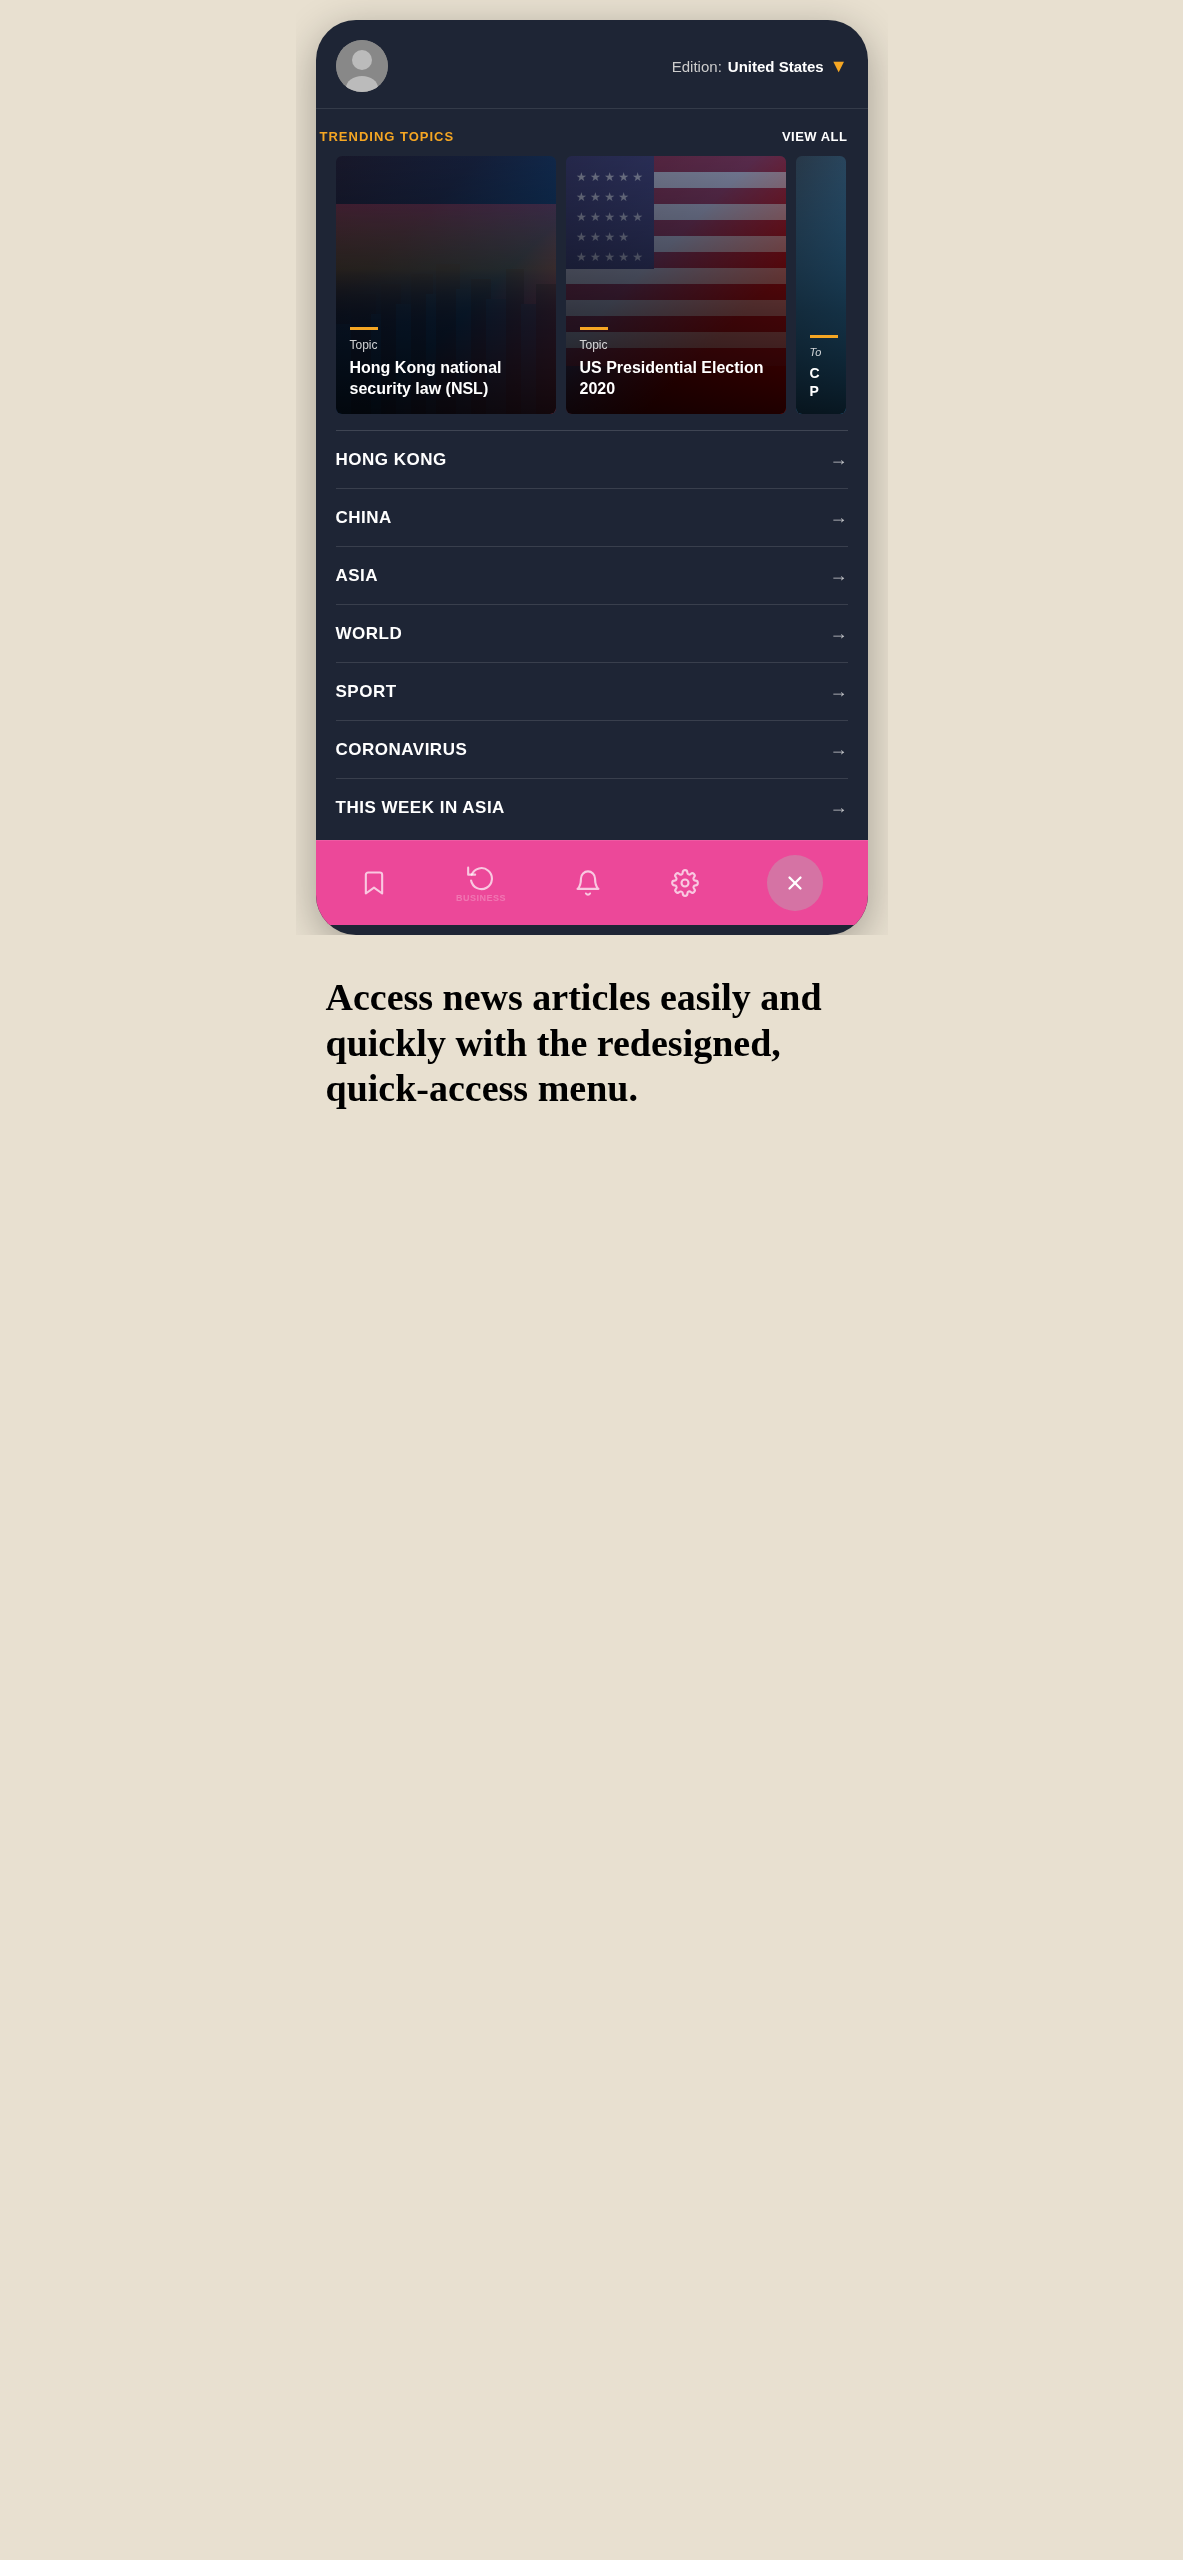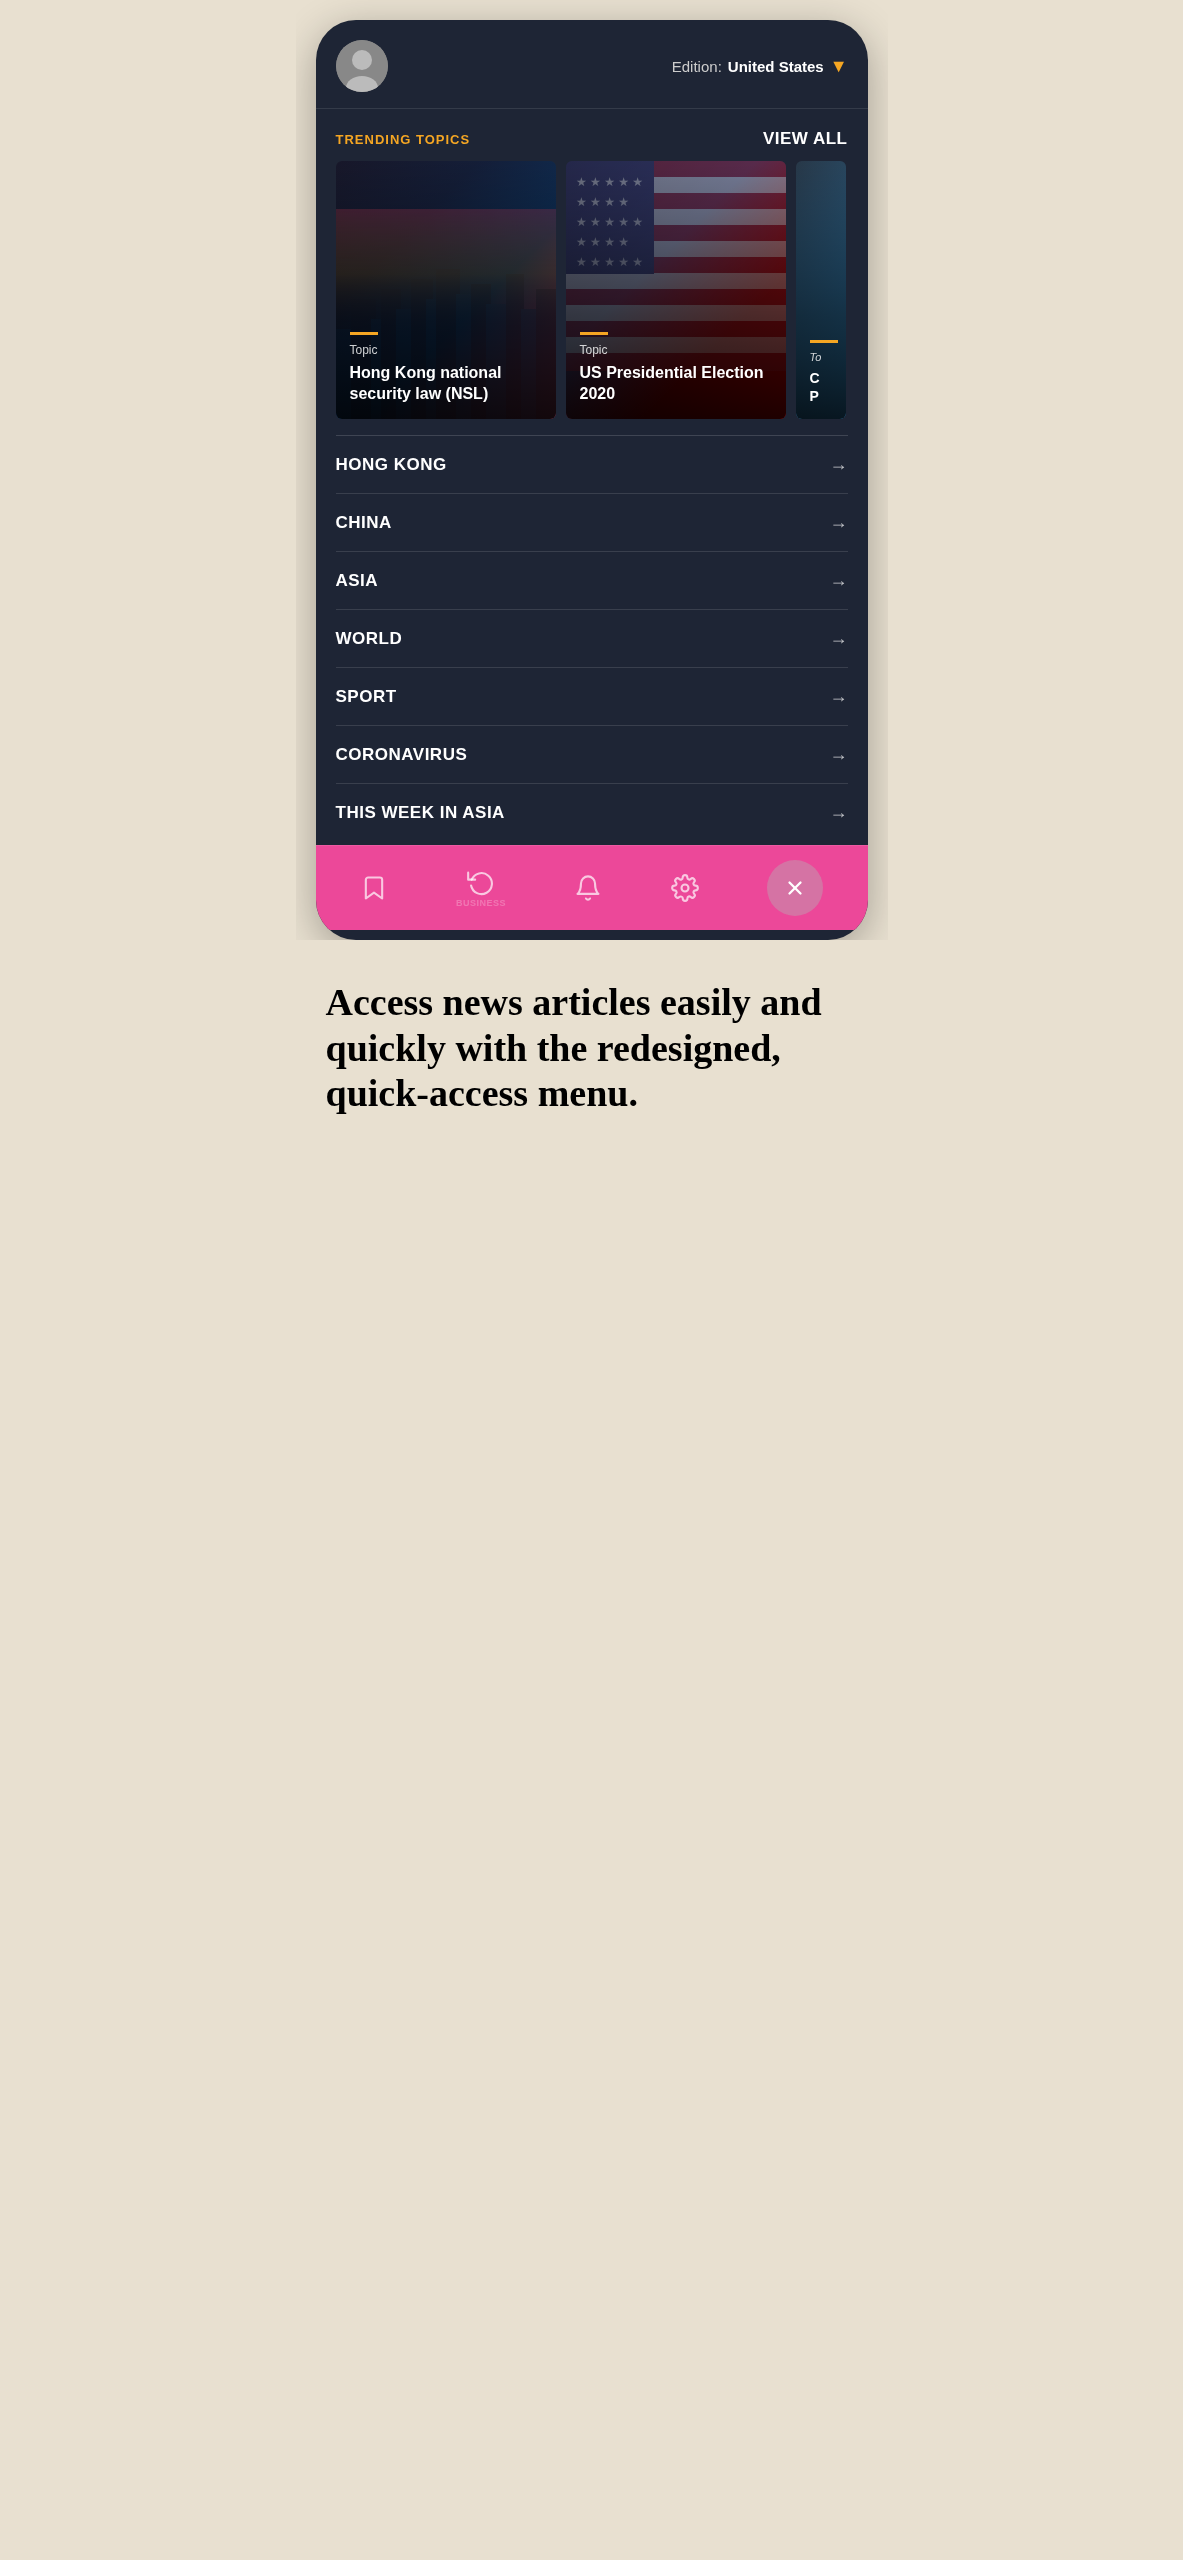--- a/index.html
+++ b/index.html
@@ -70,34 +70,34 @@
     .chevron-down {
       color: #f5a623;
       font-size: 18px;
     }
 
     
     .section-header {
       display: flex;
       align-items: center;
       justify-content: space-between;
-      padding: 20px 20px 12px 20px;
+      padding: 20px 20px 12px 4px;
     }
 
     .section-title {
       color: #f5a623;
       font-size: 13px;
       font-weight: 800;
       letter-spacing: 1px;
       text-transform: uppercase;
     }
 
     .view-all-btn {
       color: #fff;
-      font-size: 17px;
+      font-size: 13px;
       font-weight: 700;
       letter-spacing: 0.5px;
       text-transform: uppercase;
       background: none;
       border: none;
       cursor: pointer;
     }
 
     
     .topics-scroll {

